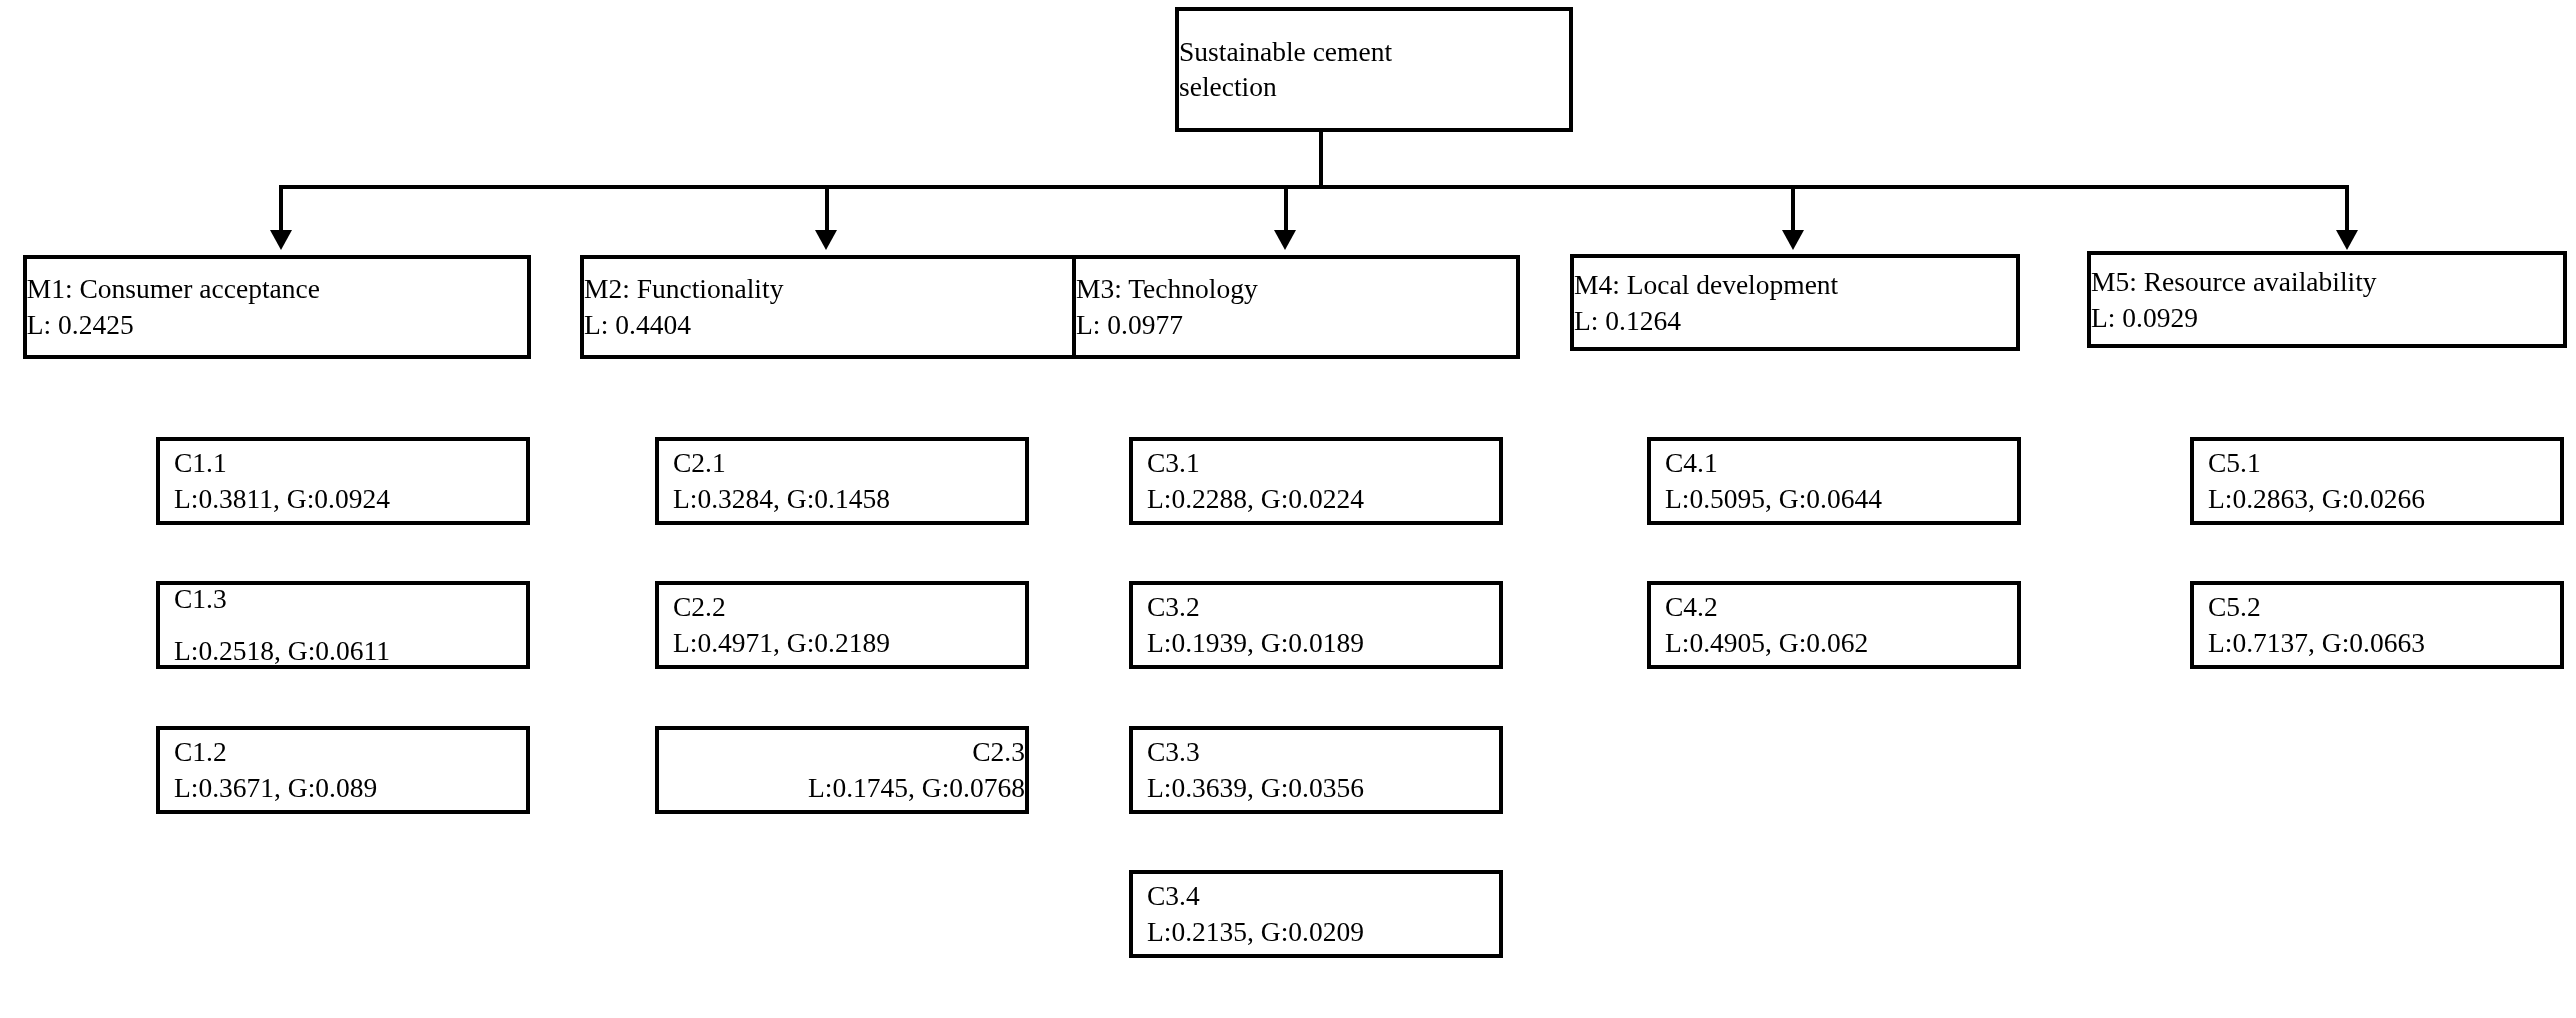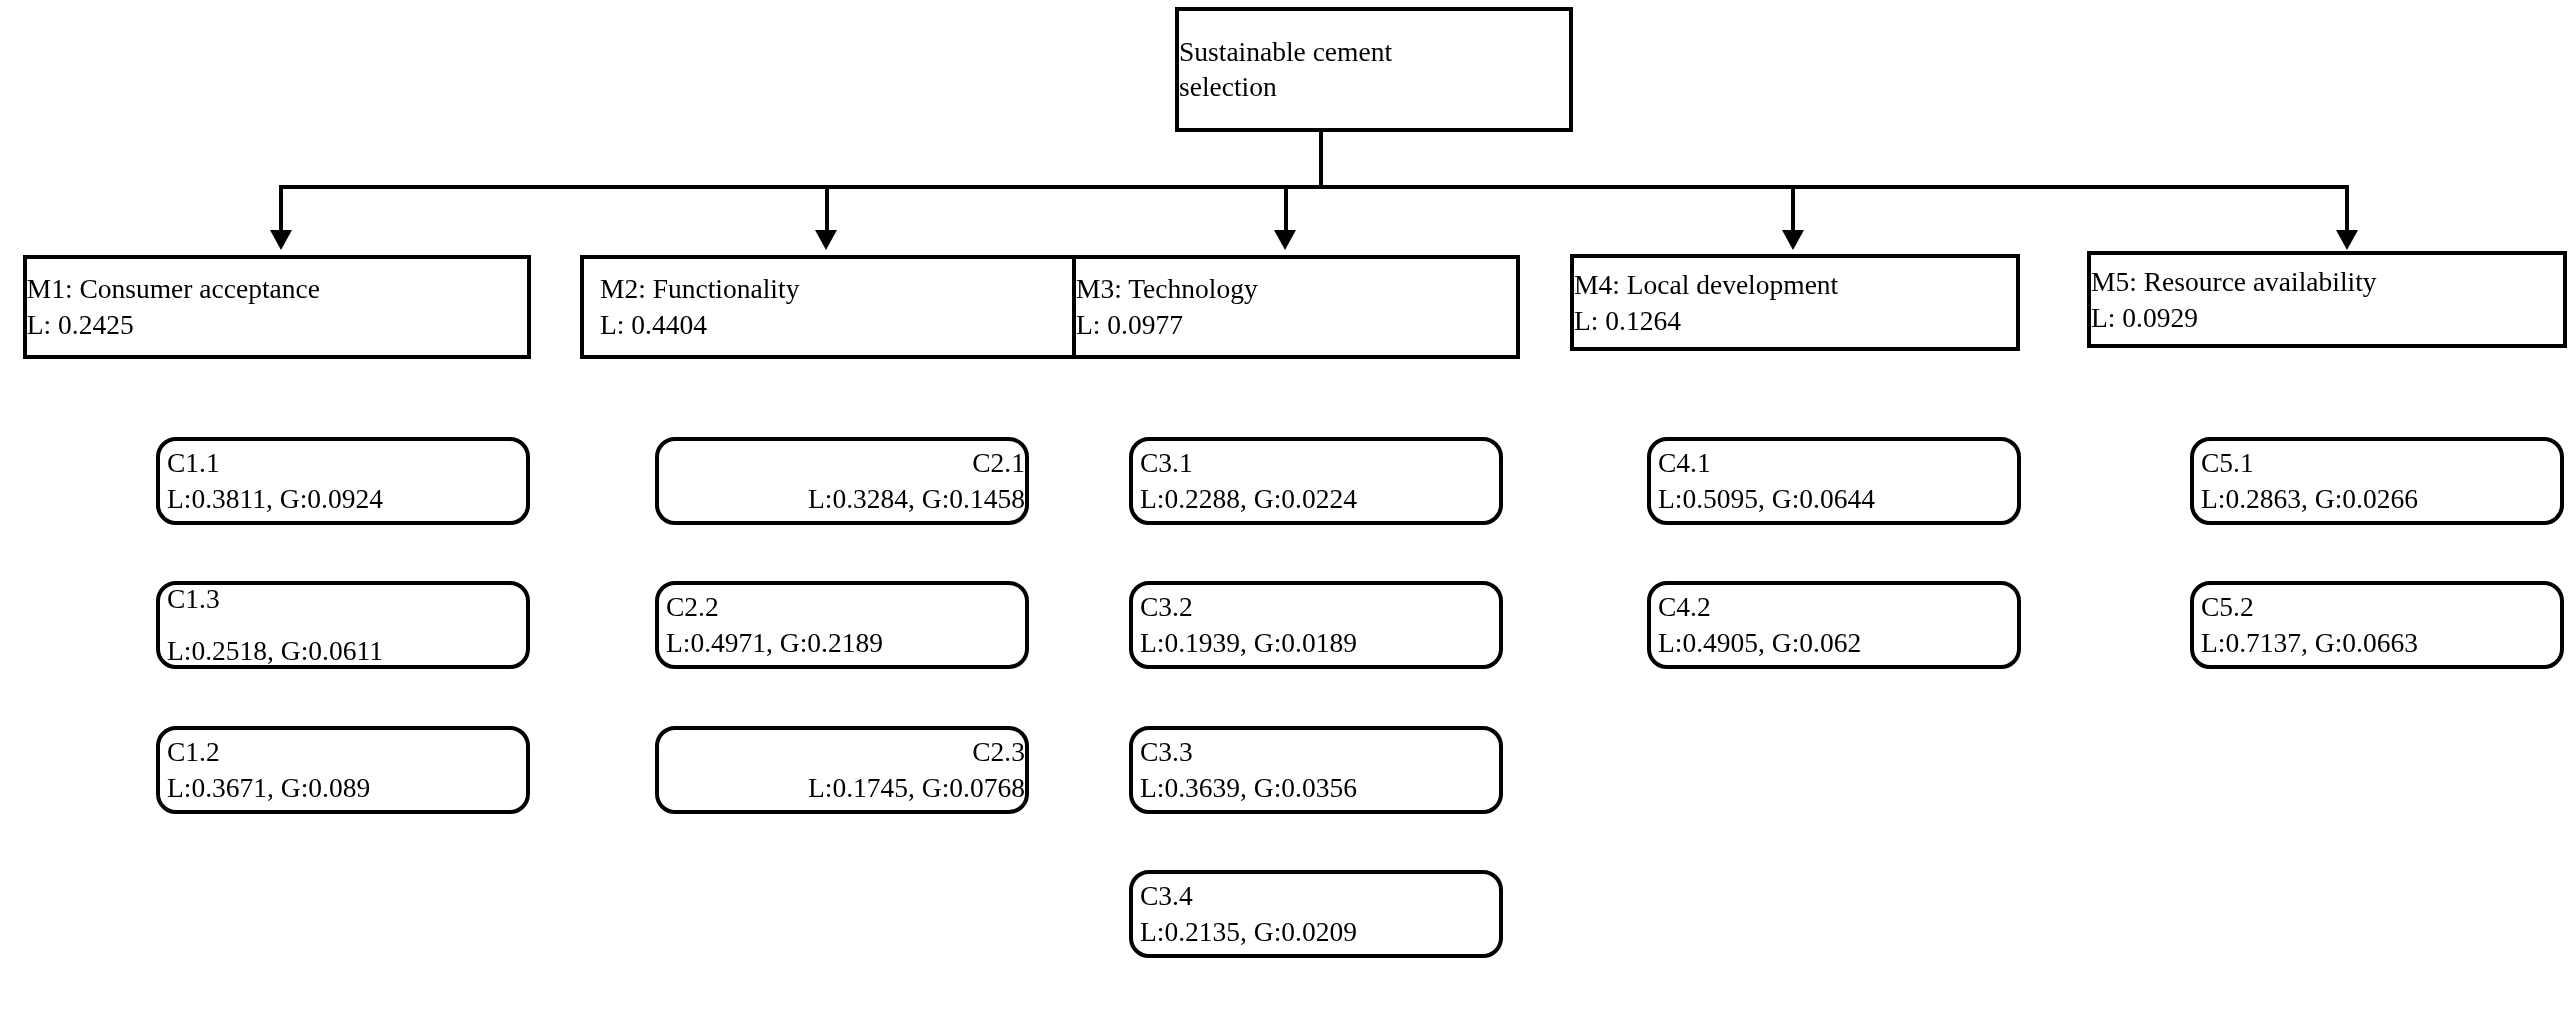--- a/index.html
+++ b/index.html
@@ -40,22 +40,21 @@
     text-align: center;
     font-size: 27.5px;
   }
 
   
   .node.leftal {
     display: flex;
     flex-direction: column;
     align-items: flex-start;
     justify-content: center;
-    padding-left: 7px;
-    border-radius: 20px;
+    padding-left: 14px;
   }
   .node.leftal .line {
     text-align: left;
     font-size: 27.5px;
   }
 
   
   .conn {
     position: absolute;
     background: #000000;
@@ -99,21 +98,21 @@
   <div class="arrowhead" style="left:1782px; top:230px;"></div>
 
   <div class="conn vline" style="left:2345px; top:185px; height:49px;"></div>
   <div class="arrowhead" style="left:2336px; top:230px;"></div>
 
   <div class="node centered" style="left:22.7px; top:255px; width:508px; height:104px;">
     <div class="line">M1: Consumer acceptance</div>
     <div class="line">L: 0.2425</div>
   </div>
 
-  <div class="node centered" style="left:580px; top:255px; width:543px; height:104px;padding-left:16px;">
+  <div class="node centered" style="left:580px; top:255px; width:543px; height:104px;">
     <div class="line">M2: Functionality</div>
     <div class="line">L: 0.4404</div>
   </div>
 
   <div class="node centered" style="left:1072px; top:255px; width:448px; height:104px;">
     <div class="line">M3: Technology</div>
     <div class="line">L: 0.0977</div>
   </div>
 
   <div class="node centered" style="left:1570px; top:254px; width:450px; height:97px;">
@@ -132,21 +131,21 @@
   </div>
   <div class="node leftal" style="left:156px; top:581px; width:374px; height:88px;gap:16px;">
     <div class="line">C1.3</div>
     <div class="line">L:0.2518, G:0.0611</div>
   </div>
   <div class="node leftal" style="left:156px; top:726px; width:374px; height:88px;">
     <div class="line">C1.2</div>
     <div class="line">L:0.3671, G:0.089</div>
   </div>
 
-  <div class="node leftal" style="left:655px; top:437px; width:374px; height:88px;align-items:flex-end;">
+  <div class="node leftal" style="left:655px; top:437px; width:374px; height:88px;">
     <div class="line">C2.1</div>
     <div class="line">L:0.3284, G:0.1458</div>
   </div>
   <div class="node leftal" style="left:655px; top:581px; width:374px; height:88px;">
     <div class="line">C2.2</div>
     <div class="line">L:0.4971, G:0.2189</div>
   </div>
   <div class="node leftal" style="left:655px; top:726px; width:374px; height:88px;align-items:flex-end;">
     <div class="line">C2.3</div>
     <div class="line">L:0.1745, G:0.0768</div>

